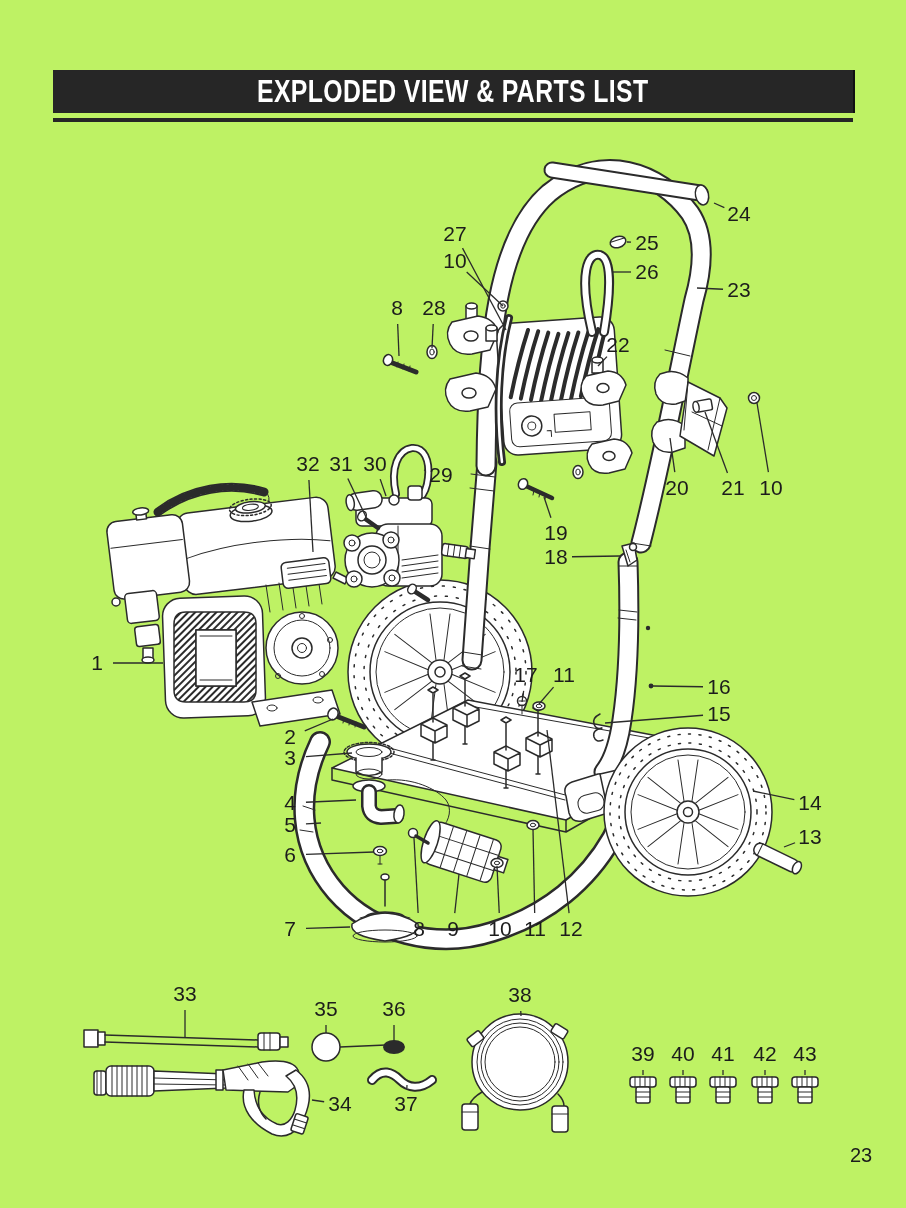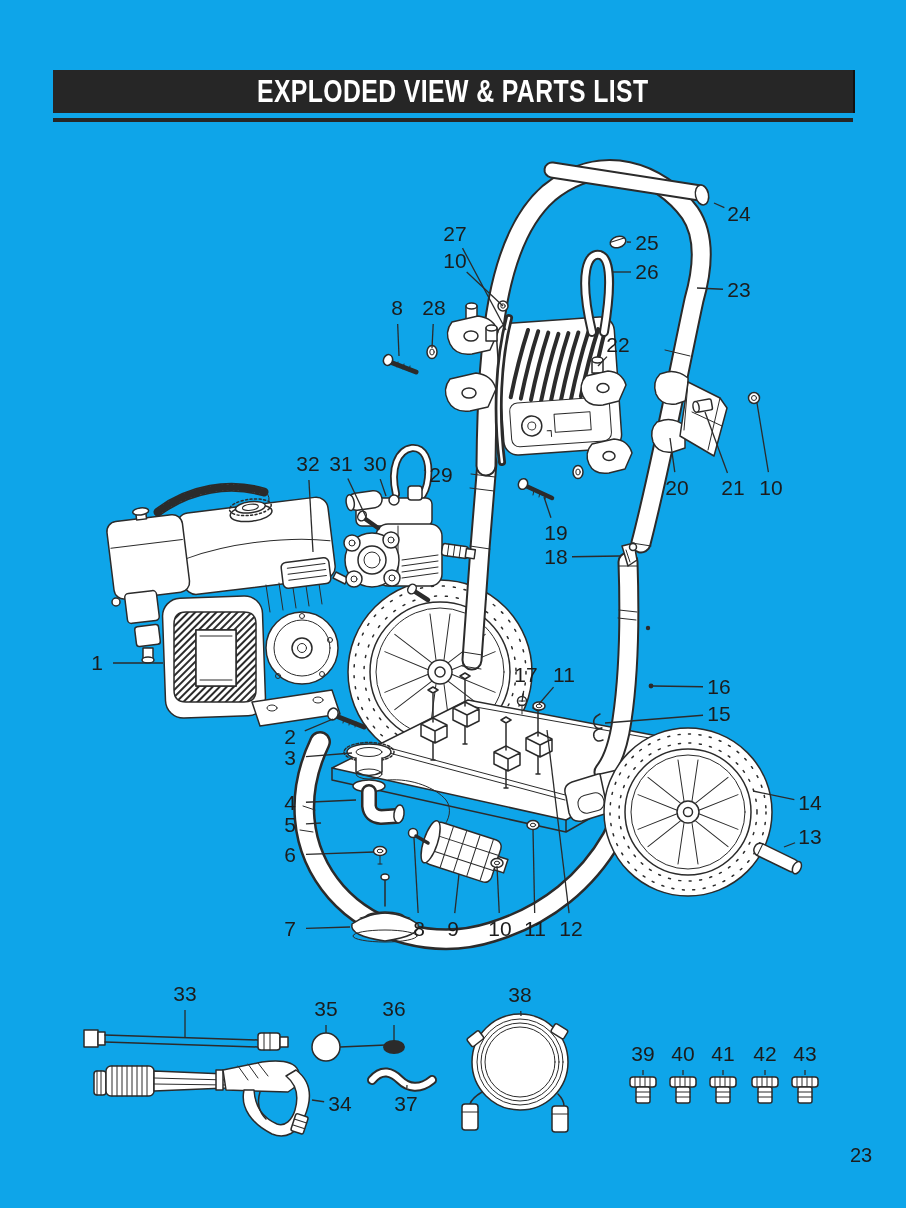--- a/index.html
+++ b/index.html
@@ -1,17 +1,17 @@
 <!DOCTYPE html>
 <html><head>
 <meta charset="utf-8">
 <style>
   html,body{margin:0;padding:0;background:#ffffff;width:906px;height:1208px;overflow:hidden;
             font-family:"Liberation Sans", sans-serif;}
-  .page{position:relative;width:906px;height:1208px;background:#0ea5e9;}
+  .page{position:relative;width:906px;height:1208px;background:#bef264;}
   .title-bar{position:absolute;left:53px;top:70px;width:800px;height:43px;background:#262626;
              display:flex;align-items:center;justify-content:center;border-right:2px solid #111;}
   .title-bar span{color:#fff;font-weight:bold;font-size:31px;letter-spacing:.5px;white-space:nowrap;
              display:inline-block;transform:scaleX(.8);}
   .title-rule{position:absolute;left:53px;top:118px;width:800px;height:4px;background:#262626;}
   .page-num{position:absolute;left:850px;top:1144px;width:46px;font-size:20px;color:#1c1c1c;}
   svg{position:absolute;left:0;top:0;}
   .ln{fill:none;stroke:#2b2b2b;stroke-width:1.5;stroke-linecap:round;stroke-linejoin:round;}
   .lnf{fill:#fff;stroke:#2b2b2b;stroke-width:1.5;stroke-linecap:round;stroke-linejoin:round;}
   .thin{stroke-width:1;}

